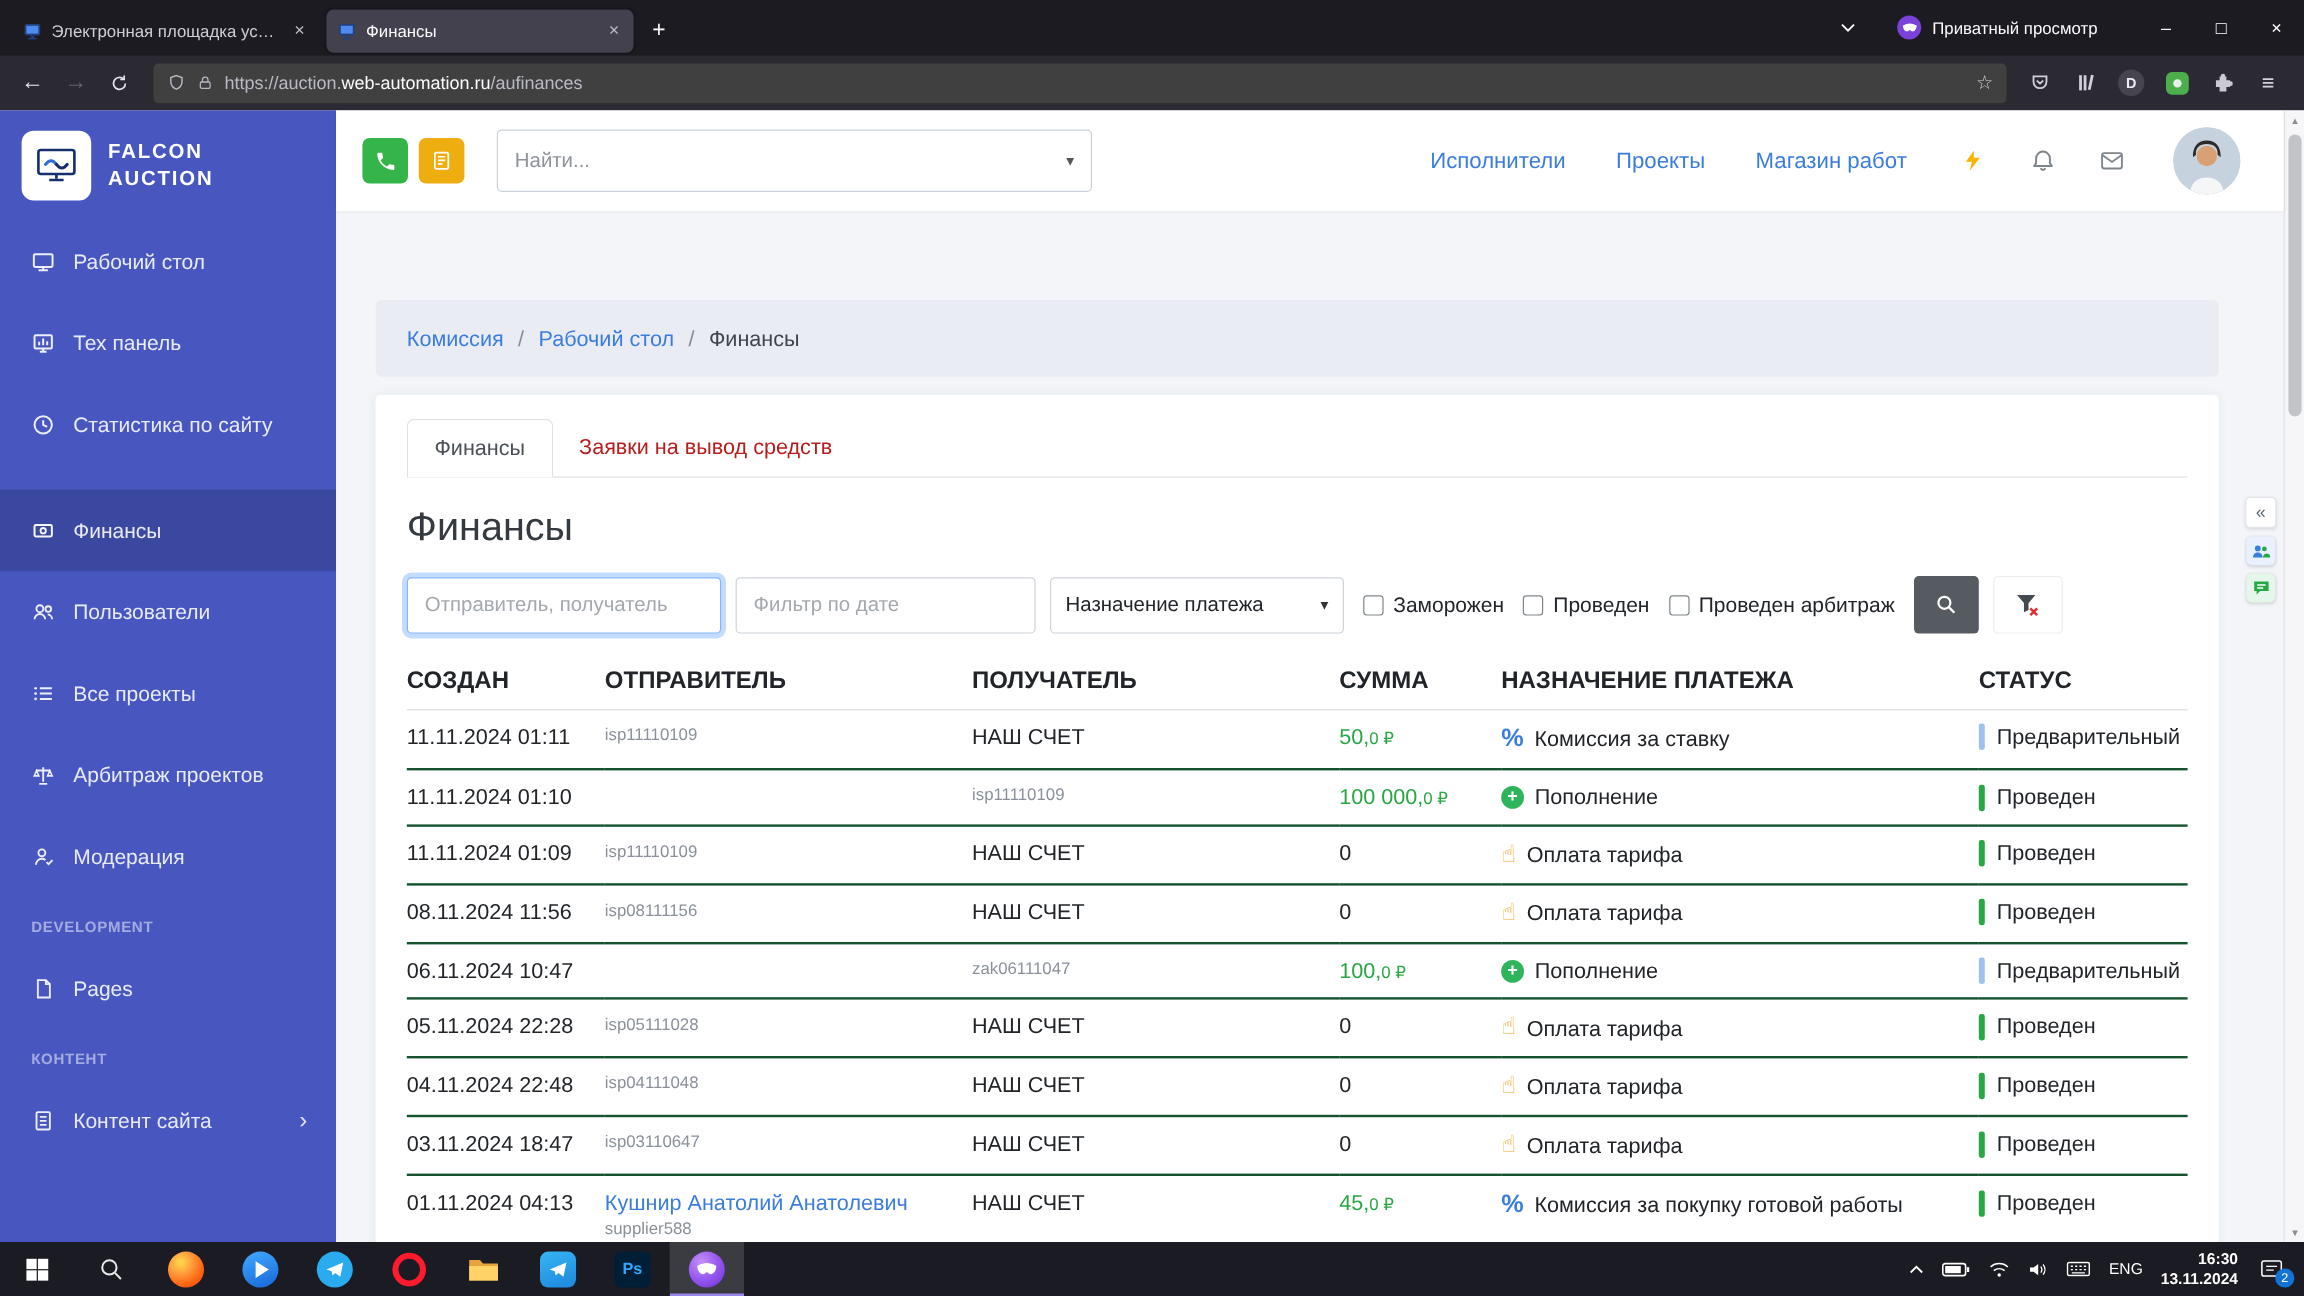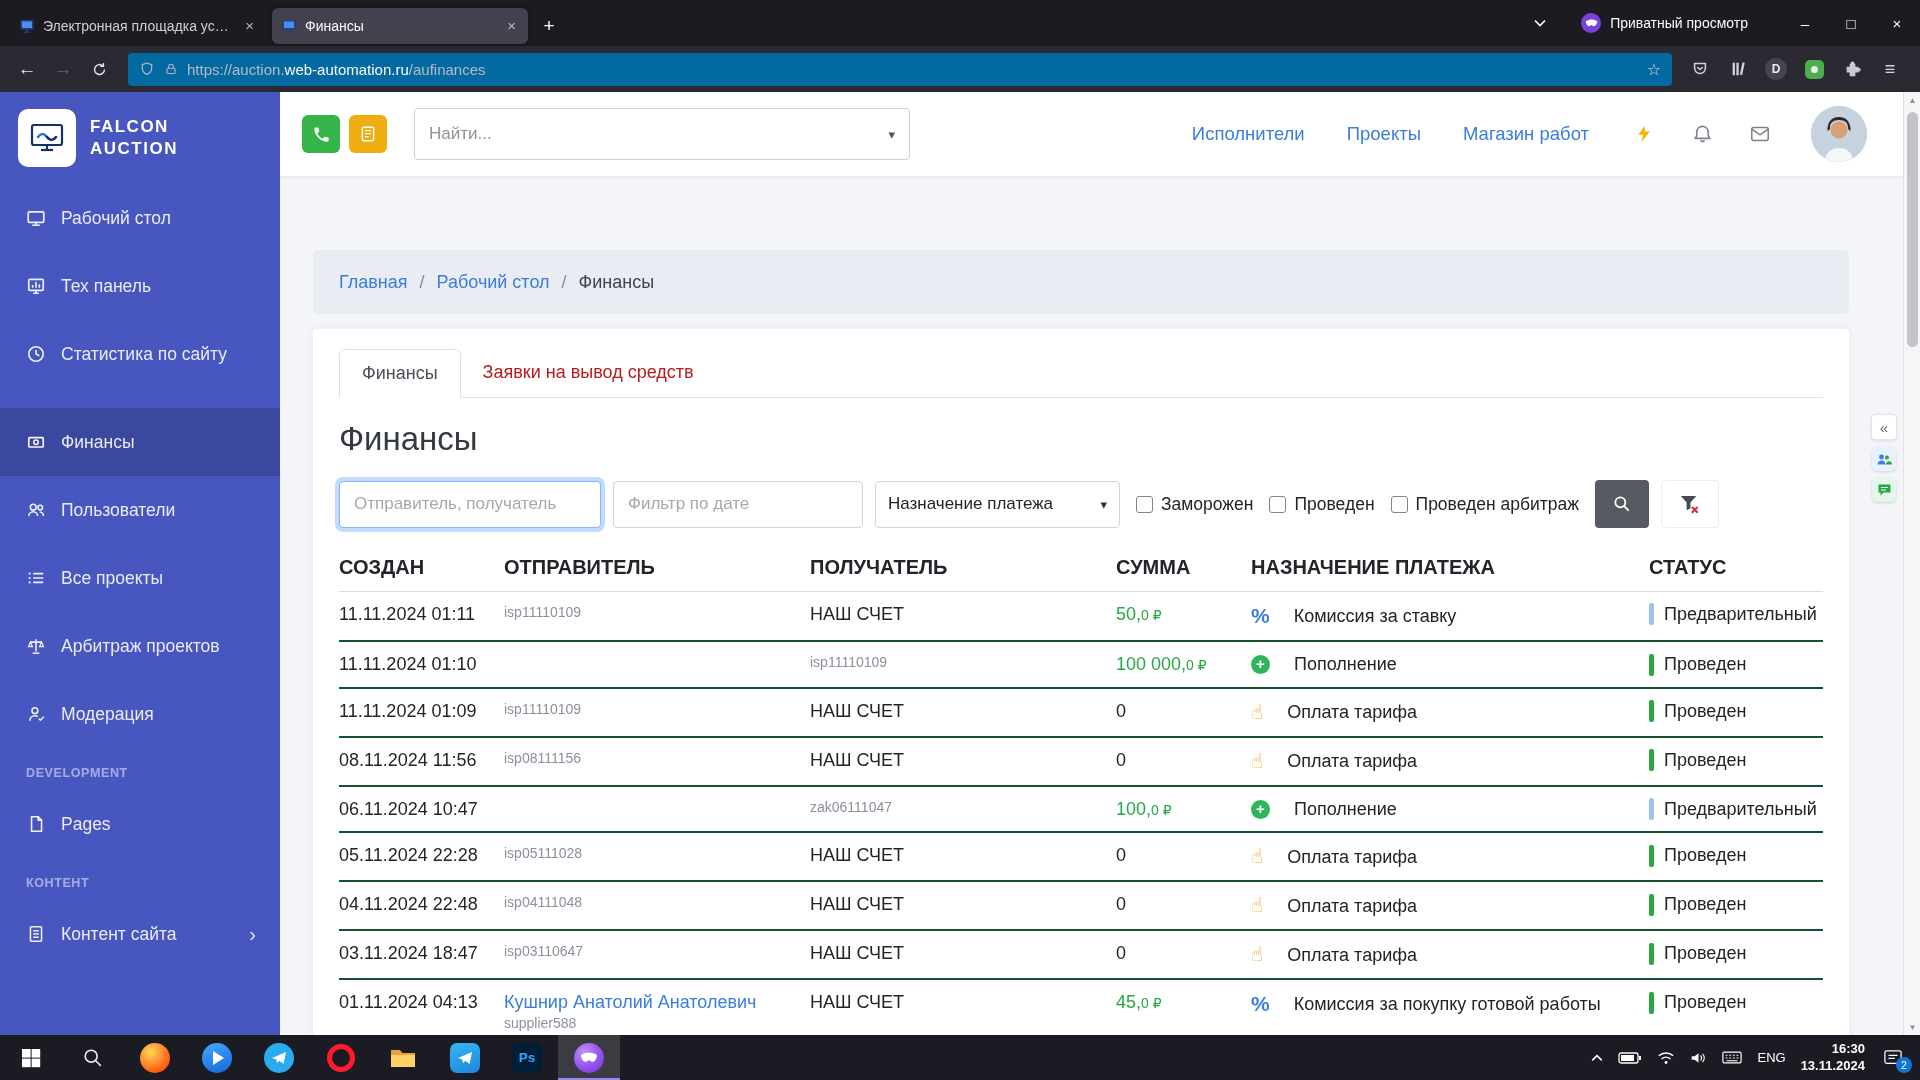--- a/index.html
+++ b/index.html
@@ -17,21 +17,21 @@
   .newtab{width:30px;height:30px;display:flex;align-items:center;justify-content:center;font-size:19px;color:#fbfbfe;margin:5px 0 0 4px;border-radius:4px;}
   .tb-spacer{flex:1;}
   .alltabs{width:30px;display:flex;justify-content:center;margin-right:26px;}
   .private-badge{display:flex;align-items:center;gap:9px;font-size:14px;color:#fbfbfe;margin-right:34px;}
   .mask-dot{width:20px;height:20px;border-radius:50%;background:#7a42d9;display:flex;align-items:center;justify-content:center;}
   .winbtn{width:46px;height:46px;display:flex;align-items:center;justify-content:center;font-size:15px;color:#fbfbfe;}
 
   .navbar{height:46px;background:#2b2a33;display:flex;align-items:center;padding:0 10px;gap:2px;}
   .nav-ic{width:34px;height:32px;display:flex;align-items:center;justify-content:center;font-size:19px;color:#e6e6ee;border-radius:4px;}
   .nav-ic.disabled{color:#63626c;}
-  .urlbar{flex:1;height:33px;margin:0 10px;background:#0369a1;border-radius:4px;display:flex;align-items:center;
+  .urlbar{flex:1;height:33px;margin:0 10px;background:#404040;border-radius:4px;display:flex;align-items:center;
     padding:0 11px;gap:9px;font-size:15px;color:#b9bac4;}
   .url-domain{color:#fbfbfe;}
   .urlbar .u-spacer{flex:1;}
   .star{font-size:16px;color:#d5d6de;}
   .ext-row{display:flex;align-items:center;gap:6px;margin-right:4px;}
   .ext-slot{width:32px;height:32px;display:flex;align-items:center;justify-content:center;border-radius:4px;}
   .d-circle{width:22px;height:22px;border-radius:50%;background:#45444f;color:#ececf2;display:flex;align-items:center;justify-content:center;font-size:12px;font-weight:bold;}
   .d-circle::before{content:"D";}
   .green-ext{width:19px;height:19px;border-radius:5px;background:#4cae4c;position:relative;}
   .green-ext::after{content:"";position:absolute;inset:6px;border-radius:50%;background:rgba(255,255,255,.85);}
@@ -102,21 +102,21 @@
 
   table.fin{width:100%;margin-top:18px;border-collapse:collapse;table-layout:fixed;}
   table.fin th{font-size:20px;font-weight:bold;color:#212529;text-align:left;padding:10px 10px 12px 0;border-bottom:1px solid #d9dde2;}
   table.fin td{font-size:18px;color:#212529;padding:11px 10px 11px 0;border-bottom:2px solid #14532d;vertical-align:top;line-height:1.25;}
   .u-small{font-size:14px;color:#8a919b;line-height:1.35;}
   .name{color:#212529;}
   .name.link{color:#3b7ddd;cursor:pointer;}
   .amt[data-kind="money"]{color:#28a745;}
   .amt[data-kind="zero"]{color:#212529;}
   .amt-s{font-size:14px;}
-  .purpose{display:flex;align-items:center;gap:24px;}
+  .purpose{display:flex;align-items:center;gap:9px;}
   .p-ic{display:inline-flex;align-items:center;justify-content:center;flex:0 0 auto;}
   .p-ic[data-icon="percent"]::before{content:"%";color:#3b7ddd;font-weight:bold;font-size:21px;}
   .p-ic[data-icon="plus"]{width:19px;height:19px;border-radius:50%;background:#2eb55c;color:#fff;font-weight:bold;font-size:15px;}
   .p-ic[data-icon="plus"]::before{content:"+";}
   .p-ic[data-icon="hand"]::before{content:"☝";color:#efa52c;font-size:20px;}
   .status{display:flex;align-items:center;gap:10px;}
   .st-bar{width:5px;height:22px;border-radius:2px;flex:0 0 5px;}
   .st-bar[data-kind="done"]{background:#28a745;}
   .st-bar[data-kind="preliminary"]{background:#9dc3ec;}
 
@@ -396,21 +396,21 @@
             <path d="M14 56c0-9 6-14 14-14s14 5 14 14z" fill="#f4f6f8"></path>
             <circle cx="28" cy="24" r="8.5" fill="#d9a173"></circle>
             <path d="M28 11c-8 0-12 6-11.5 14l2.5-2c-.5-6 3-9 9-9s9.5 3 9 9l2.5 2C40 17 36 11 28 11z" fill="#2e2a28"></path>
           </svg>
       </span>
     </div>
 
     <div class="content">
 
       <div class="breadcrumb-card">
-        <span class="crumb">Главная</span>
+        <span class="crumb">Комиссия</span>
         <span class="crumb">Рабочий стол</span>
         <span class="crumb current">Финансы</span>
       </div>
 
       <div class="card">
         <div class="card-tabs">
           <span class="ctab active">Финансы</span>
           <span class="ctab">Заявки на вывод средств</span>
         </div>
 

